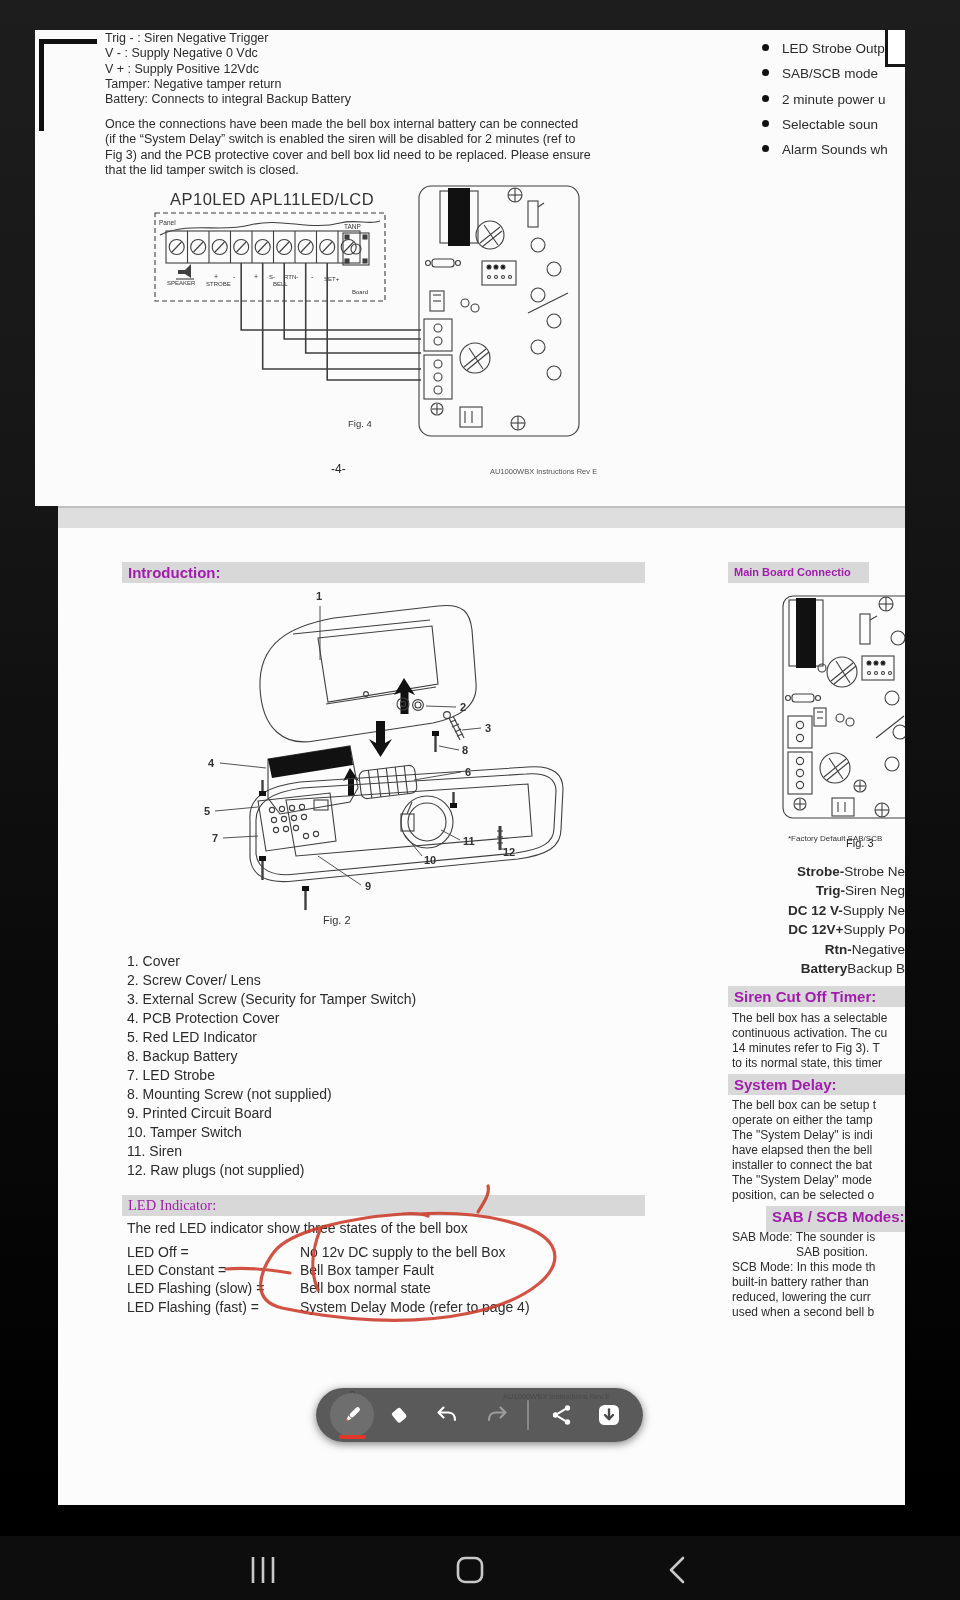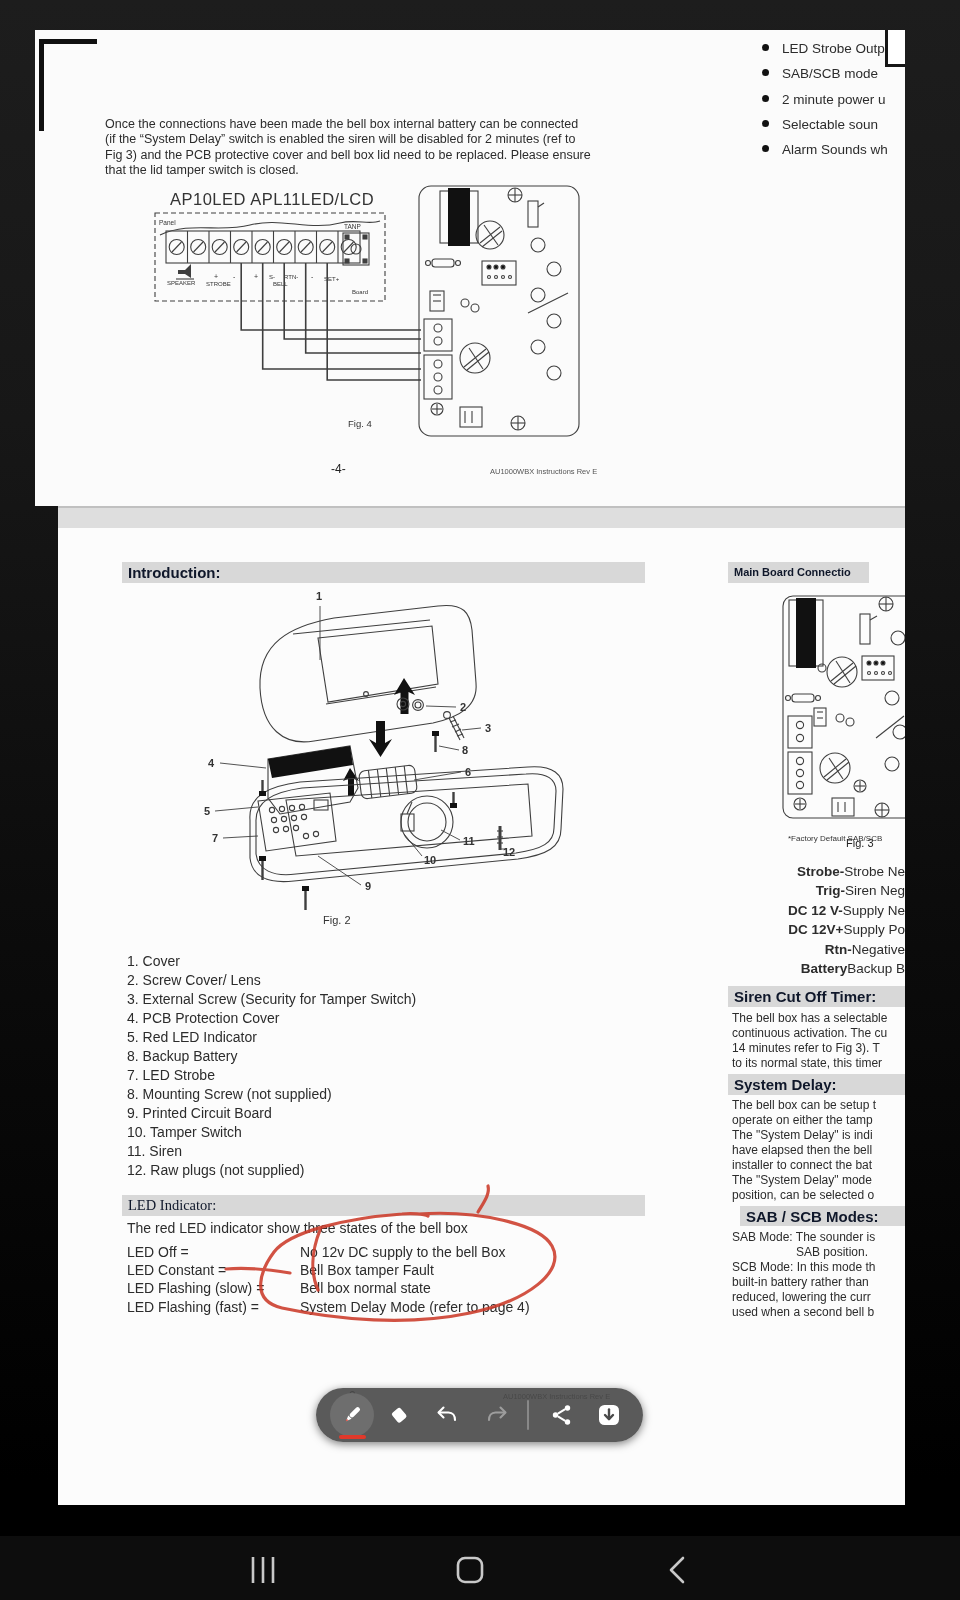--- a/index.html
+++ b/index.html
@@ -5,21 +5,21 @@
   html,body{margin:0;padding:0;}
   body{
     width:960px;height:1600px;position:relative;overflow:hidden;
     background:linear-gradient(#1d1d1d 0px,#171717 420px,#0c0c0c 900px,#000 1480px);
     font-family:"Liberation Sans",sans-serif;
   }
   .abs{position:absolute;}
   .page{background:#fbfbfb;overflow:hidden;color:#2c2c2c;}
   .t{white-space:nowrap;overflow:hidden;}
   .bar{background:#d8d8d8;font-weight:bold;font-size:15px;line-height:21px;
-       padding:0 6px;box-sizing:border-box;white-space:nowrap;overflow:hidden;color:#0f172a;}
+       padding:0 6px;box-sizing:border-box;white-space:nowrap;overflow:hidden;color:#a21caf;}
   .smalltxt{font-size:12.5px;line-height:15.3px;color:#2c2c2c;}
   .parts div{font-size:14px;line-height:19px;white-space:nowrap;}
   .rlines div{font-size:12px;line-height:15px;white-space:nowrap;}
   .sab-lines div:nth-child(2){padding-left:64px;}
   .ledrow{font-size:14px;line-height:18.2px;white-space:nowrap;}
   .ledrow .lab{display:inline-block;width:173px;}
   .bullets .brow{height:25.3px;font-size:13.5px;white-space:nowrap;}
   .bullets .dot{display:inline-block;width:7px;height:7px;border-radius:50%;
                 background:#111;margin-right:13px;vertical-align:2px;}
   .connrow{height:19.4px;white-space:nowrap;font-size:13.5px;}
@@ -30,20 +30,27 @@
 </head>
 <body>
 
 <div class="abs page" style="left:35px;top:30px;width:870px;height:476px;">
 
   <div class="abs" style="left:4px;top:9px;width:5px;height:92px;background:#101010;"></div>
   <div class="abs" style="left:4px;top:9px;width:58px;height:5px;background:#101010;"></div>
   <div class="abs" style="left:850px;top:0;width:55px;height:37px;background:#fff;
               border-left:3px solid #161616;border-bottom:3px solid #161616;box-sizing:border-box;"></div>
 
+  <div class="abs smalltxt" style="left:70px;top:1px;">
+    <div>Trig - : Siren Negative Trigger</div>
+    <div>V - : Supply Negative 0 Vdc</div>
+    <div>V + : Supply Positive 12Vdc</div>
+    <div>Tamper: Negative tamper return</div>
+    <div>Battery: Connects to integral Backup Battery</div>
+  </div>
 
   <div class="abs smalltxt" style="left:70px;top:87px;">
     <div>Once the connections have been made the bell box internal battery can be connected</div>
     <div>(if the “System Delay” switch is enabled the siren will be disabled for 2 minutes (ref to</div>
     <div>Fig 3) and the PCB protective cover and bell box lid need to be replaced.  Please ensure</div>
     <div>that the lid tamper switch is closed.</div>
   </div>
 
   <div class="abs bullets" style="left:727px;top:11px;width:143px;">
     <div class="brow"><span class="dot"></span><span>LED Strobe Outp</span></div>
@@ -441,21 +448,21 @@
   <div class="abs rlines" style="left:674px;top:570px;width:173px;overflow:hidden;">
     <div>The bell box can be setup t</div>
       <div>operate on either the tamp</div>
     <div>The "System Delay" is indi</div>
       <div>have elapsed then the bell</div>
     <div>installer to connect the bat</div>
       <div>The "System Delay" mode</div>
     <div>position, can be selected o</div>
   </div>
 
-  <div class="abs bar" style="left:682px;top:678px;width:177px;height:20px;">SAB / SCB Modes:</div>
+  <div class="abs bar" style="left:708px;top:678px;width:177px;height:26px;">SAB / SCB Modes:</div>
   <div class="abs rlines sab-lines" style="left:674px;top:702px;width:173px;overflow:hidden;">
     <div>SAB Mode: The sounder is</div>
       <div>SAB position.</div>
     <div>SCB Mode: In this mode th</div>
       <div>built-in battery rather than</div>
     <div>reduced, lowering the curr</div>
       <div>used when a second bell b</div>
   </div>
 
   <div class="abs t" style="left:287px;top:861px;font-size:12px;color:#333;">-2-</div>

